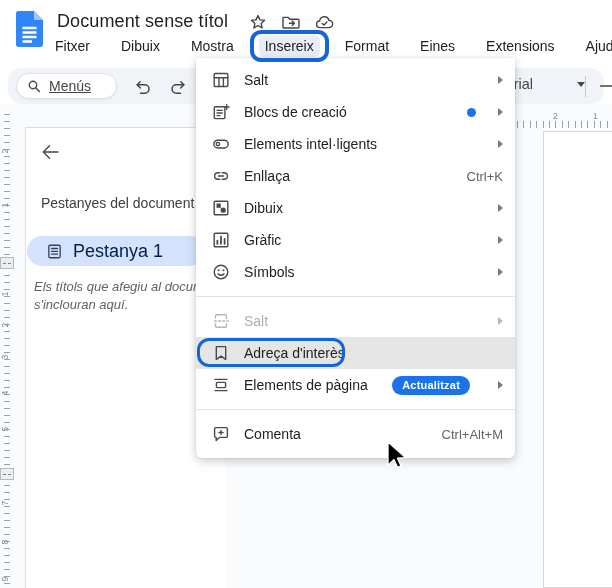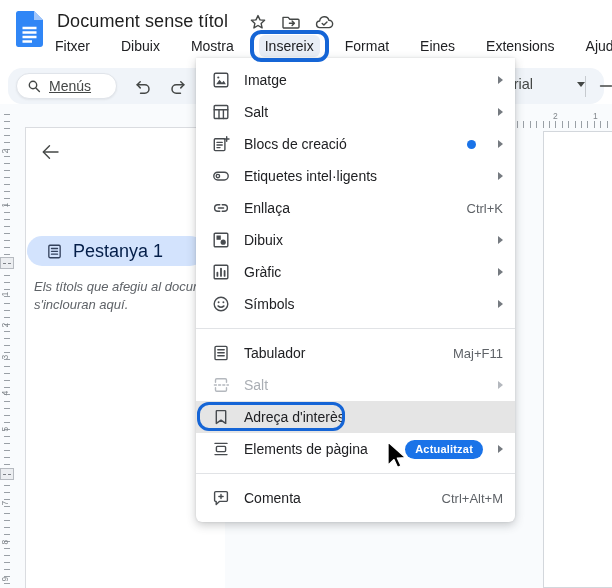--- a/index.html
+++ b/index.html
@@ -71,21 +71,21 @@
   .mrow .mlabel { flex:1; font-size:14px; color:#202124; white-space:nowrap; }
   .mrow .mshortcut { font-size:13px; color:#5f6368; }
   .marrow { width:0; height:0; border-top:4px solid transparent; border-bottom:4px solid transparent;
     border-left:5px solid #757a80; margin-left:10px; flex:none; }
   .mrow.disabled .mlabel { color:#aaaeb4; }
   .mrow.disabled .micon { color:#b4b8be; }
   .mrow.disabled .marrow { border-left-color:#b4b8be; }
   .msep { height:1px; background:#e1e3e6; margin:8px 0; }
   .newdot { width:9px; height:9px; border-radius:50%; background:#1a73e8; margin-right:12px; flex:none; }
   .badge { background:#1a73e8; color:#fff; font-size:11px; font-weight:700; letter-spacing:.2px;
-    padding:3.5px 10px; border-radius:10px; margin-right:5px; flex:none; }
+    padding:3.5px 10px; border-radius:10px; margin-right:18px; flex:none; }
   .mrow.hovered { background:#e5e5e5; }
   .ann-bookmark { position:absolute; left:1px; top:1px; width:148px; height:29px;
     border:3.5px solid #1565d6; border-radius:12px; z-index:30; }
 
   
   .cursor { left:386px; top:441px; z-index:100; }
 
   svg.oln { fill:none; stroke:currentColor; stroke-width:1.4; stroke-linecap:round; stroke-linejoin:round; }
 </style>
 </head>
@@ -190,44 +190,36 @@
 
   <div class="abs page"></div>
 
   <div class="abs sidebar">
     <div class="abs back">
       <svg class="oln" width="22" height="22" viewBox="0 0 22 22" stroke-width="1.8">
           <path d="M19 11 H4.5"></path>
           <path d="M10.5 4.8 L4.3 11 l6.2 6.2"></path>
         </svg>
     </div>
+    <div class="abs sb-title">Pestanyes del document</div>
     <div class="abs tab-pill">
       <svg class="oln" width="17" height="17" viewBox="0 0 18 18" stroke-width="1.7">
         <rect x="3" y="2.4" width="12" height="13.2" rx="1.2"></rect>
           <path d="M5.8 5.8 H12.2 M5.8 8.8 H12.2 M5.8 11.8 H12.2"></path>
       </svg>
       <span class="lbl">Pestanya 1</span>
     </div>
     <div class="abs sb-hint">
       <div>Els títols que afegiu al document</div>
       <div>s'inclouran aquí.</div>
     </div>
   </div>
 
   <div class="abs menu">
 
-    <div class="mrow">
-      <svg class="oln micon" viewBox="0 0 18 18">
-          <rect x="2.2" y="2.2" width="13.6" height="13.6" rx="1.5"></rect>
-          <circle cx="6.3" cy="6.5" r="1.1" fill="currentColor" stroke="none"></circle>
-          <path d="M4.2 13.2 L7.5 8.8 L10 11.8 L11.7 9.8 L13.9 13.2 Z" fill="currentColor" stroke="none"></path>
-        </svg>
-      <span class="mlabel">Imatge</span>
-      <span class="marrow"></span>
-    </div>
 
     <div class="mrow">
       <svg class="oln micon" viewBox="0 0 18 18">
           <rect x="2.2" y="2.5" width="13.6" height="13" rx="1"></rect>
           <path d="M2.2 6.8 H15.8 M7 6.8 V15.5 M11.4 6.8 V15.5"></path>
         </svg>
       <span class="mlabel">Salt</span>
       <span class="marrow"></span>
     </div>
 
@@ -240,21 +232,21 @@
       <span class="mlabel">Blocs de creació</span>
       <span class="newdot"></span>
       <span class="marrow"></span>
     </div>
 
     <div class="mrow">
       <svg class="oln micon" viewBox="0 0 18 18">
           <rect x="1.8" y="5.2" width="14.4" height="7.8" rx="3.9"></rect>
           <circle cx="5.9" cy="9.1" r="1.7"></circle>
         </svg>
-      <span class="mlabel">Etiquetes intel·ligents</span>
+      <span class="mlabel">Elements intel·ligents</span>
       <span class="marrow"></span>
     </div>
 
     <div class="mrow">
       <svg class="oln micon" viewBox="0 0 18 18">
           <path d="M7.8 5.8 H5.8 a3.2 3.2 0 0 0 0 6.4 H7.8 M10.2 5.8 h2 a3.2 3.2 0 0 1 0 6.4 H10.2 M6.4 9 h5.2"></path>
         </svg>
       <span class="mlabel">Enllaça</span>
       <span class="mshortcut">Ctrl+K</span>
     </div>
@@ -284,28 +276,20 @@
           <circle cx="6.6" cy="7.3" r=".95" fill="currentColor" stroke="none"></circle>
           <circle cx="11.4" cy="7.3" r=".95" fill="currentColor" stroke="none"></circle>
           <path d="M6 10.9 q3 2.6 6 0"></path>
         </svg>
       <span class="mlabel">Símbols</span>
       <span class="marrow"></span>
     </div>
 
     <div class="msep"></div>
 
-    <div class="mrow">
-      <svg class="oln micon" viewBox="0 0 18 18">
-          <rect x="3" y="2.4" width="12" height="13.2" rx="1.2"></rect>
-          <path d="M5.8 5.8 H12.2 M5.8 8.8 H12.2 M5.8 11.8 H12.2"></path>
-        </svg>
-      <span class="mlabel">Tabulador</span>
-      <span class="mshortcut">Maj+F11</span>
-    </div>
 
 
     <div class="mrow disabled">
       <svg class="oln micon" viewBox="0 0 18 18">
           <path d="M3.5 6.3 V4 a1.2 1.2 0 0 1 1.2 -1.2 h8.6 a1.2 1.2 0 0 1 1.2 1.2 V6.3 M3.5 11.7 V14 a1.2 1.2 0 0 0 1.2 1.2 h8.6 a1.2 1.2 0 0 0 1.2 -1.2 V11.7 M2.4 9 h2 m2.2 0 h2 m2.2 0 h2 m2.2 0 h1.4"></path>
         </svg>
       <span class="mlabel">Salt</span>
       <span class="marrow"></span>
     </div>
 

